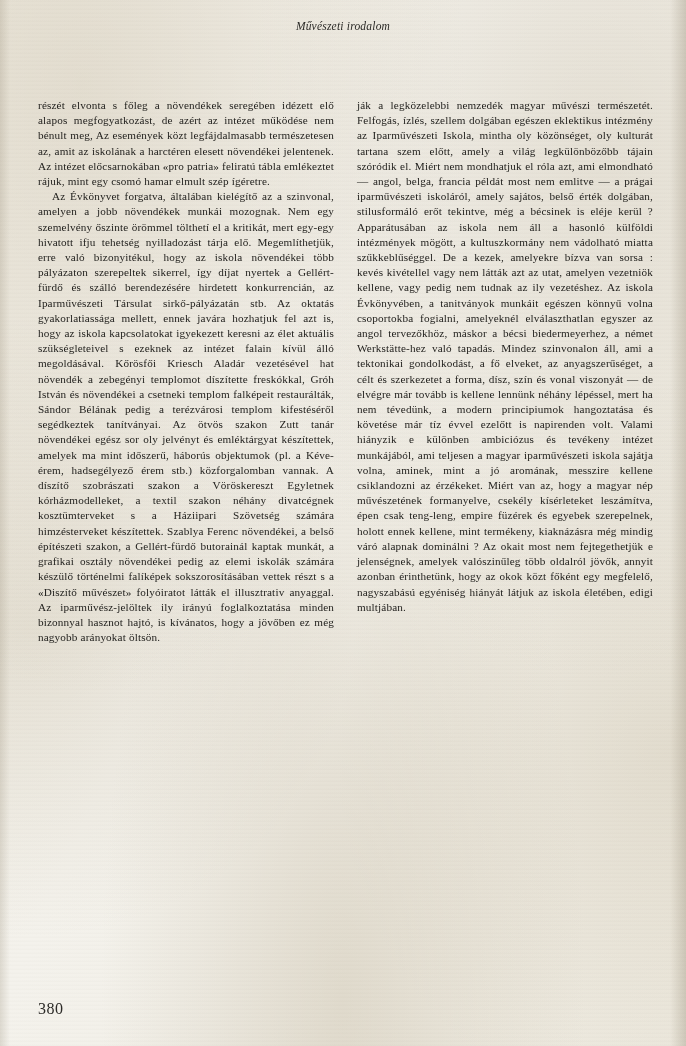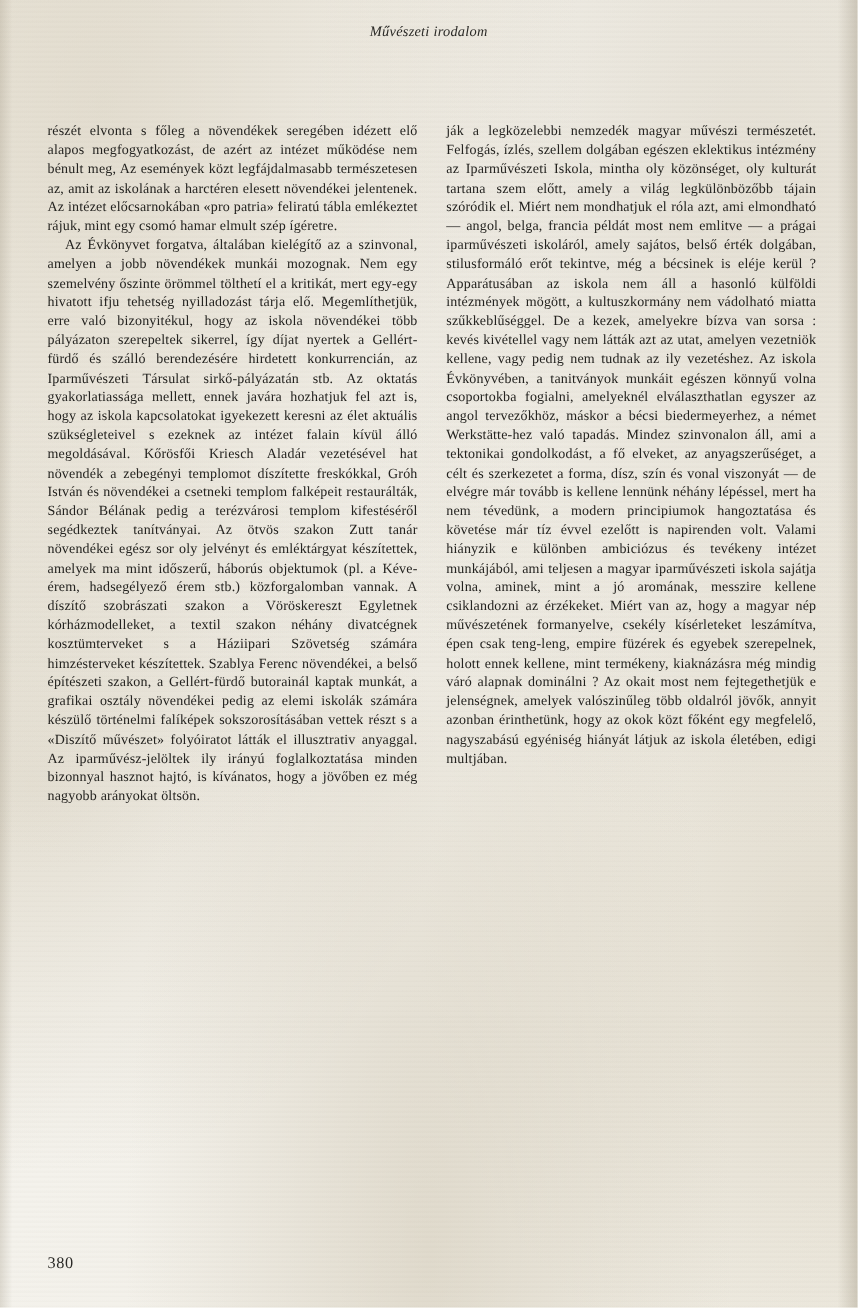--- a/index.html
+++ b/index.html
@@ -92,21 +92,21 @@
     height: 13px;
   }
   .smallcaps-head {
     text-indent: 14px;
   }
   .folio {
     position: absolute;
     left: 38px;
     bottom: 28px;
     font-family: "Liberation Serif", serif;
-    font-size: 13px;
+    font-size: 16px;
     color: #2b2a27;
     letter-spacing: 0.5px;
     z-index: 2;
   }
   .edge-shadow {
     position: absolute;
     top: 0; bottom: 0; right: 0;
     width: 16px;
     background: linear-gradient(to right, rgba(160,150,130,0) 0%, rgba(150,140,120,0.35) 100%);
     z-index: 1;

